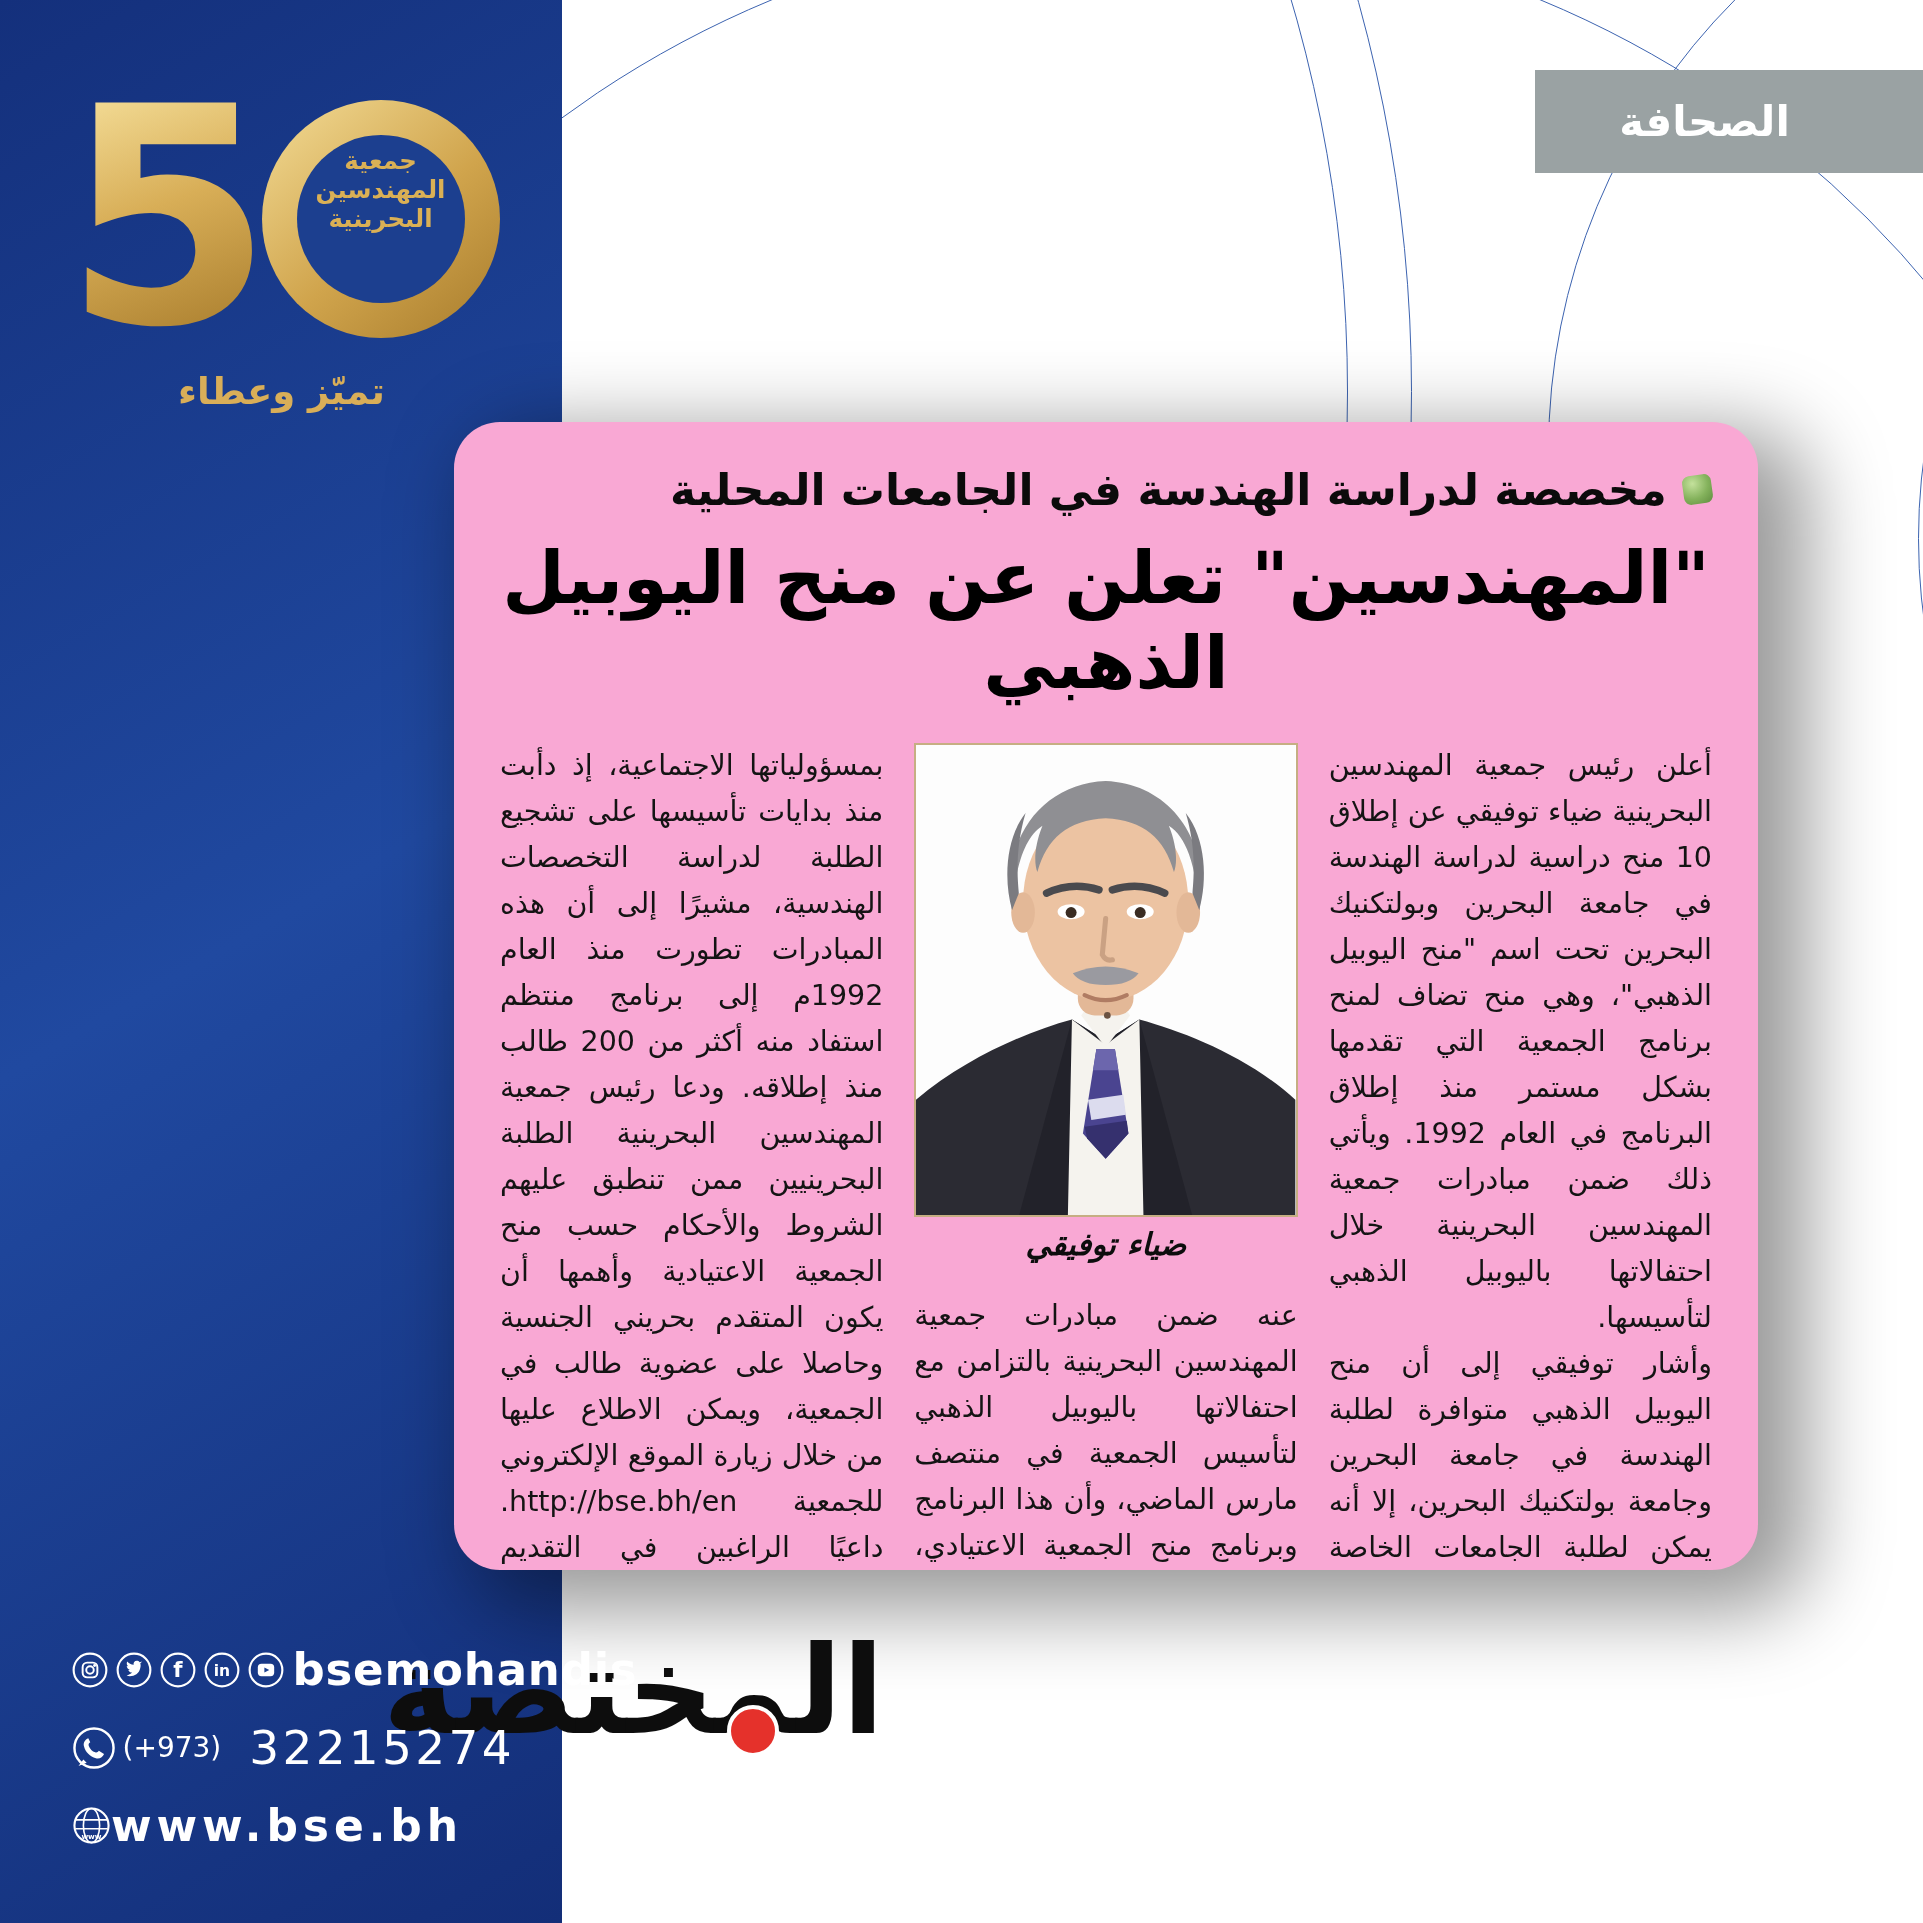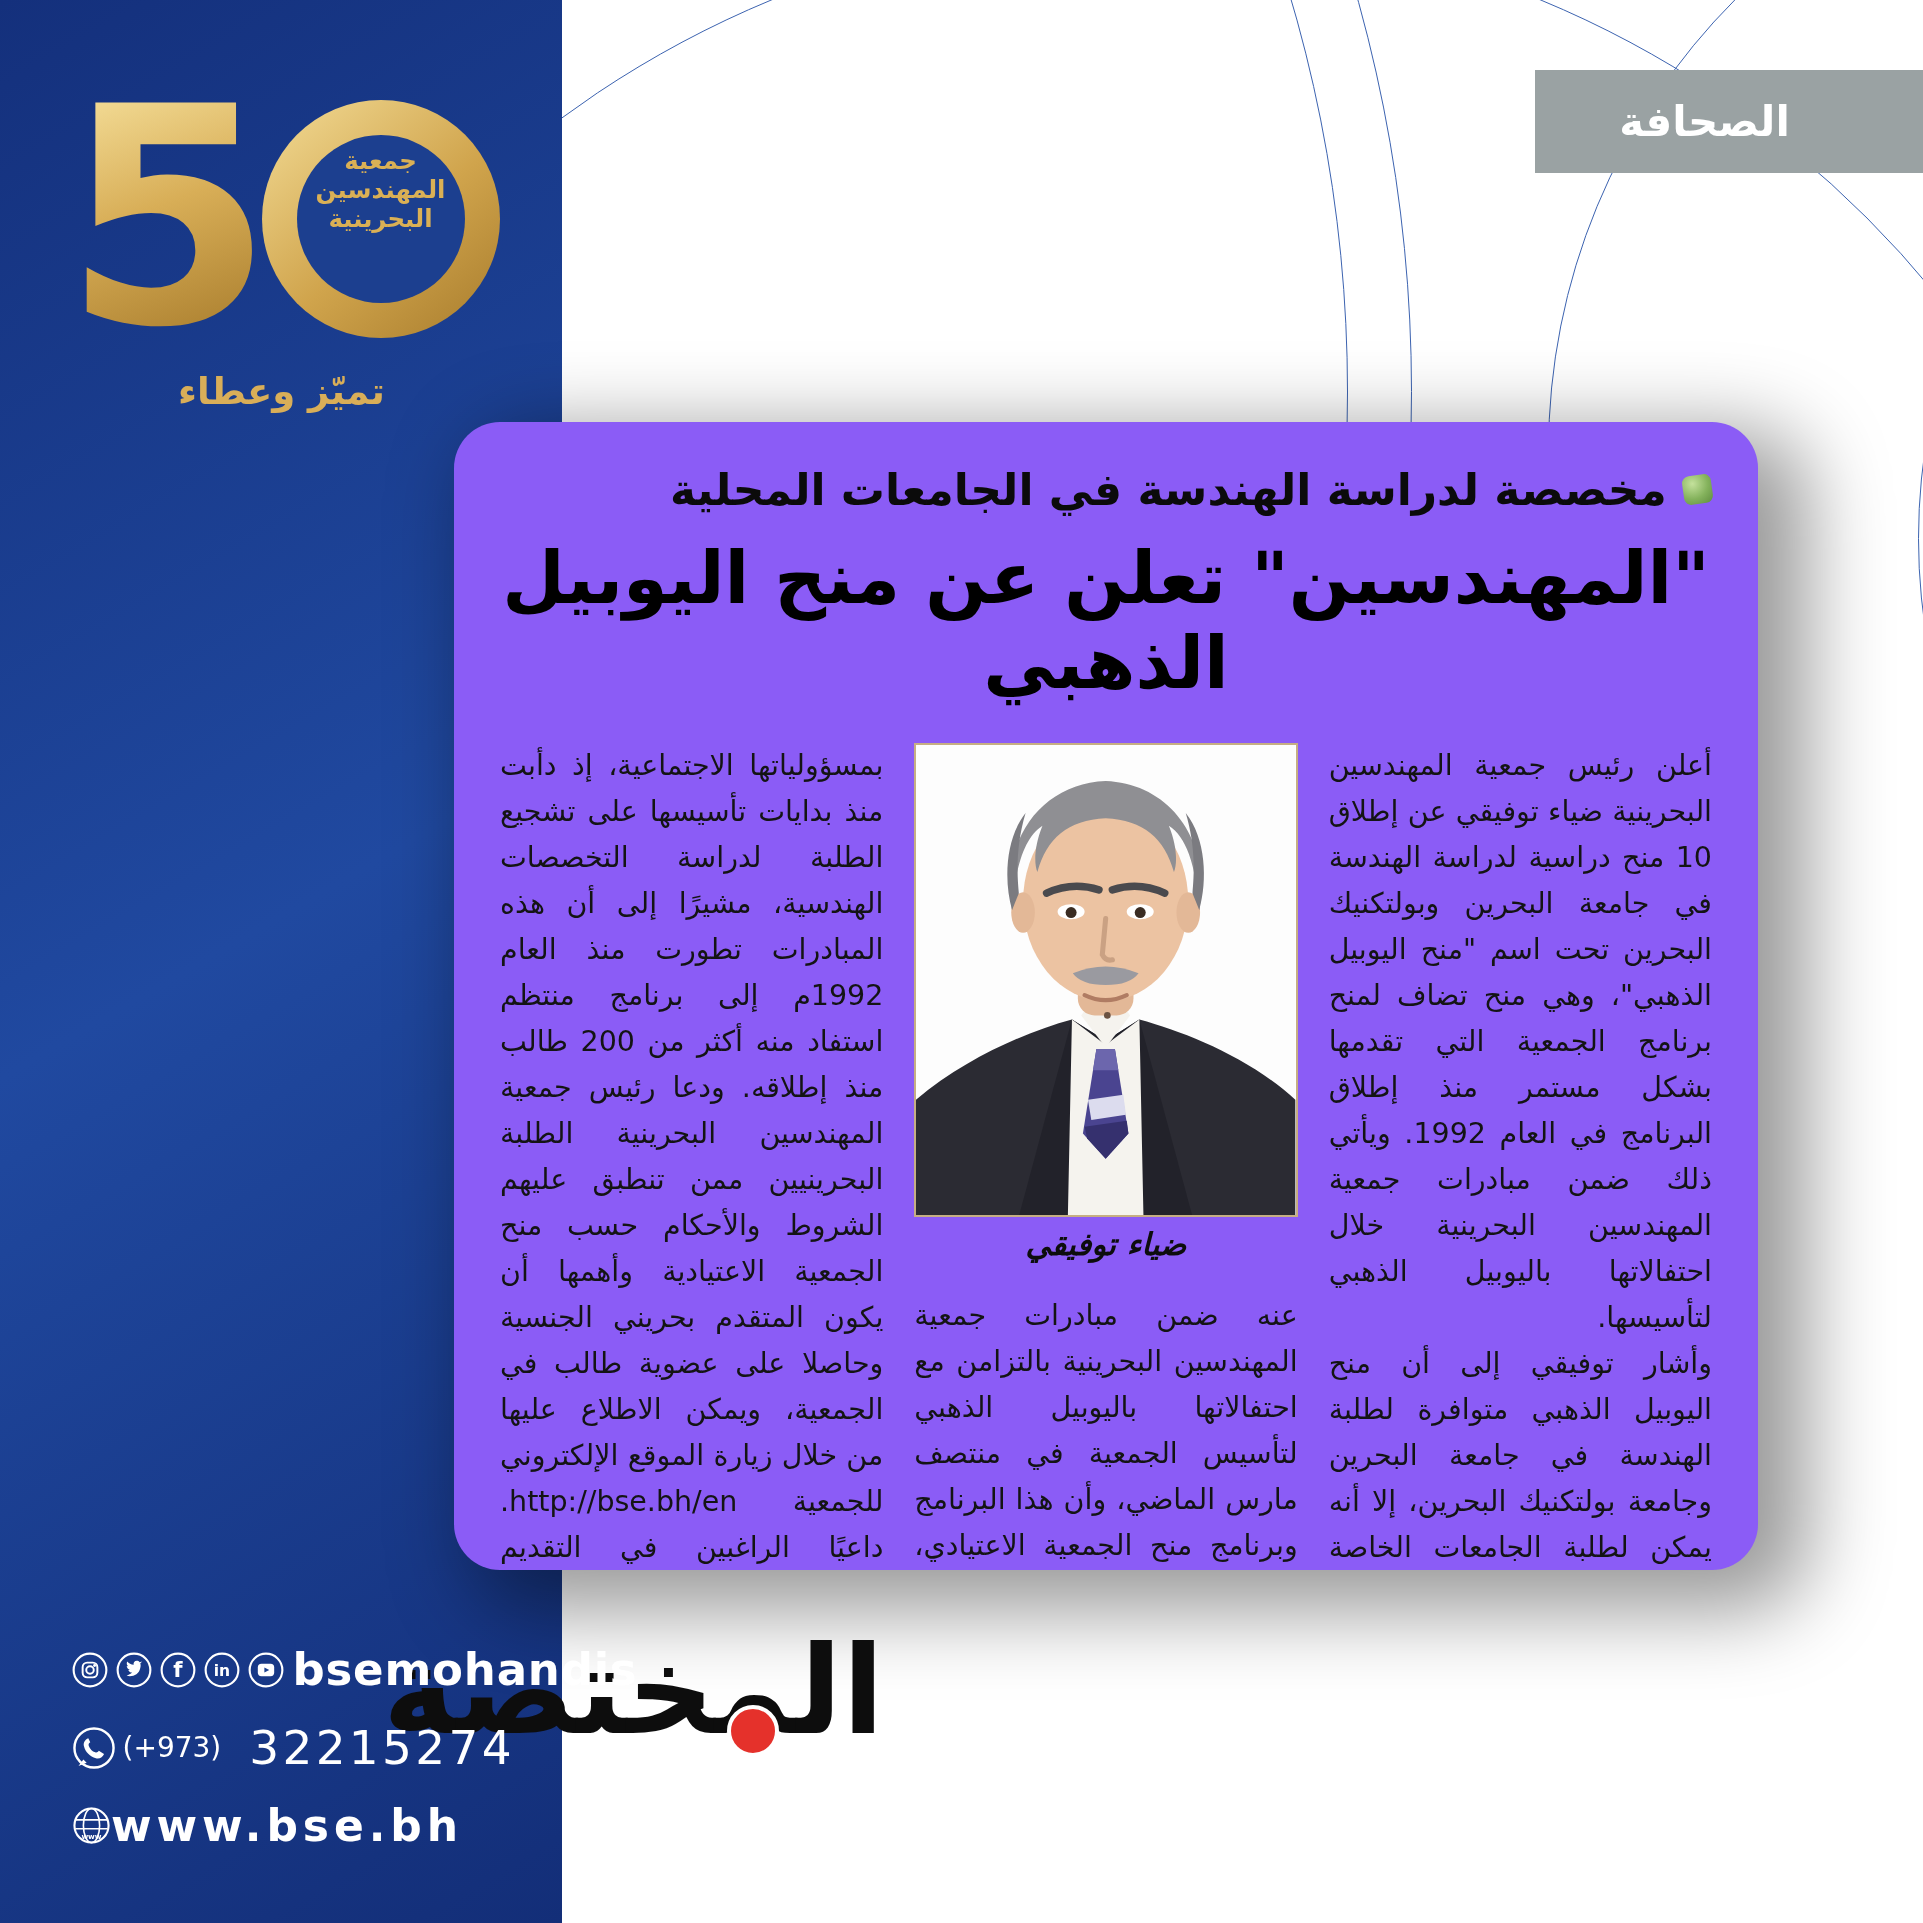--- a/index.html
+++ b/index.html
@@ -24,21 +24,21 @@
   .logo50-ring-inner{width:168px;height:168px;border-radius:50%;background:#1c3f8f;
                display:flex;align-items:flex-start;justify-content:center;overflow:hidden;}
   .logo50-emblem{color:#dab055;font-weight:bold;font-size:24.4px;line-height:1.2;text-align:center;
                padding:11.4px;direction:rtl;}
   .logo50-tagline{margin-top:21px;color:#d9ae58;font-size:37px;font-weight:bold;letter-spacing:2.4px;direction:rtl;}
   
   .press-badge{position:absolute;left:1535px;top:70px;width:388px;height:103px;background:#9aa2a3;
                color:#ffffff;display:flex;align-items:center;justify-content:center;
                padding-right:49px;box-sizing:border-box;font-size:42px;font-weight:bold;direction:rtl;}
   
-  .card{position:absolute;left:454px;top:422px;width:1304px;height:1148px;background:#8b5cf6;
+  .card{position:absolute;left:454px;top:422px;width:1304px;height:1148px;background:#f9a8d4;
         border-radius:46px;box-shadow:33px 24.4px 81px 16.3px rgba(0,0,0,0.40);
         padding:42px 46px 0;box-sizing:border-box;direction:rtl;overflow:hidden;}
   .kicker-row{display:flex;align-items:center;gap:16.3px;}
   .kicker-bullet{width:29px;height:29px;border-radius:7.3px;transform:rotate(-8deg);flex:0 0 auto;
         background:radial-gradient(circle at 35% 28%,#c4e19c 0%,#84b25c 55%,#5f8c3f 100%);}
   .kicker-text{font-size:44px;font-weight:bold;color:#0b0b0b;}
   .headline{font-size:72px;font-weight:bold;color:#000000;text-align:center;margin-top:21px;line-height:1.18;}
   .cols{display:flex;gap:31px;margin-top:37px;}
   .col{flex:1 1 0;min-width:0;}
   .col p{font-size:28.5px;line-height:46px;color:#141414;text-align:justify;text-align-last:right;margin:0;}

